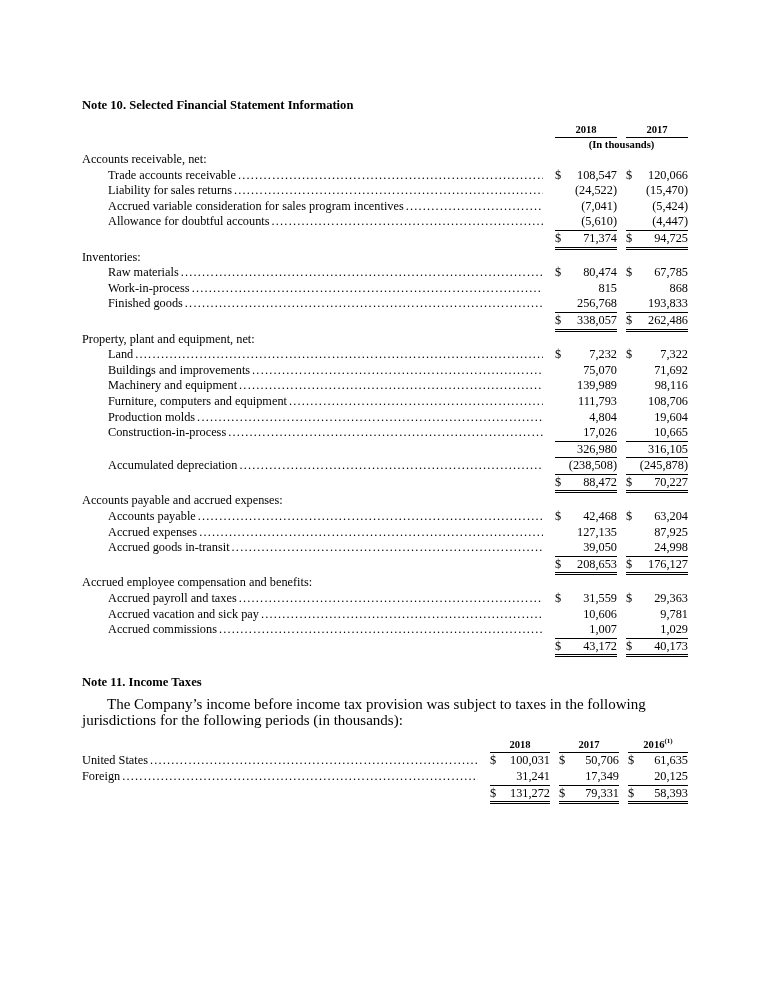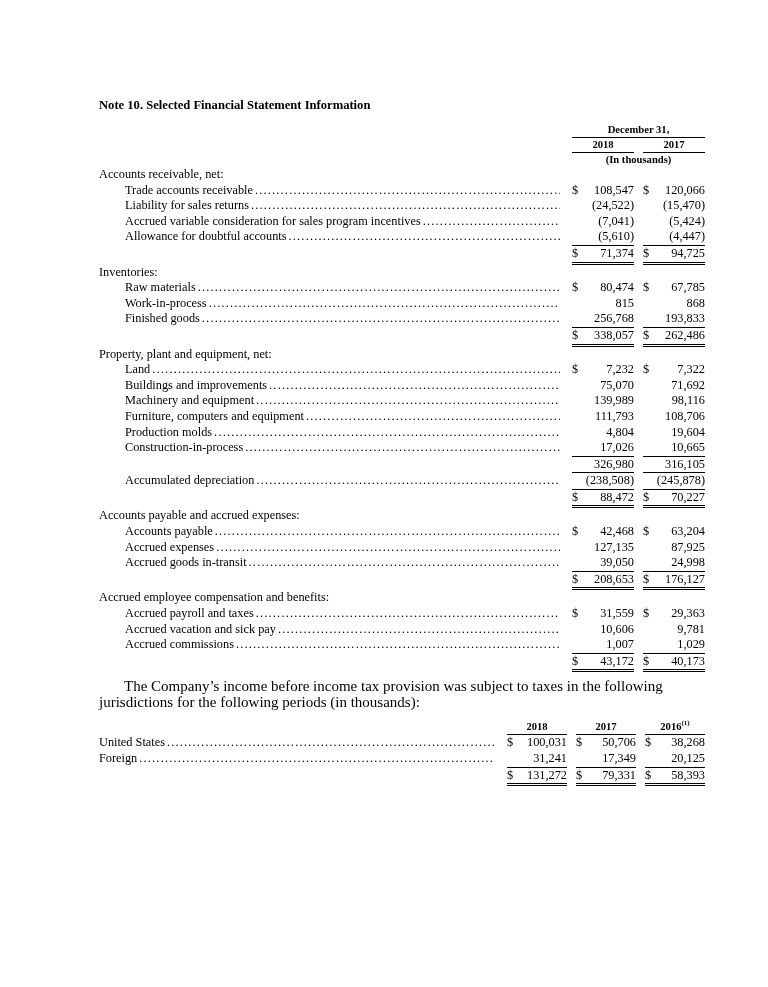--- a/index.html
+++ b/index.html
@@ -3,21 +3,21 @@
 <meta charset="utf-8">
 <style>
   * { box-sizing: border-box; }
   html, body { margin: 0; padding: 0; background: #ffffff; }
   body {
     width: 768px; height: 987px;
     color: #000;
     font-family: "Liberation Serif", "DejaVu Serif", serif;
   }
   .page { position: relative; width: 768px; height: 987px; overflow: hidden; }
-  .content { position: absolute; left: 82px; top: 97px; width: 606px; margin-left: 17px; }
+  .content { position: absolute; left: 82px; top: 97px; width: 606px; }
 
   .note-heading {
     font-size: 12.6px; font-weight: bold; line-height: 16px; margin: 0;
   }
   .nh2 { margin-top: 17px; }
 
   .para {
     margin: 6px 0 0 0;
     font-size: 15px; line-height: 16px;
     text-indent: 25px;
@@ -66,24 +66,20 @@
 </style>
 </head>
 <body>
 
 <div class="page">
   <div class="content">
 
     <h1 class="note-heading">Note 10. Selected Financial Statement Information</h1>
 
     <div class="ftable t1">
-      <div class="frow hdrrow">
-        <span class="fdots"></span>
-        <span class="hspan w2">December 31,</span>
-      </div>
       <div class="frow hdrrow">
         <span class="fdots"></span>
         <span class="hcell">2018</span>
         <span class="hcell">2017</span>
       </div>
       <div class="frow hdrrow">
         <span class="fdots"></span>
         <span class="hspan w2 units">(In thousands)</span>
       </div>
       <div id="t1-rows">
@@ -383,20 +379,21 @@
               <span class="v">43,172</span>
             </span>
             <span class="fcell rd">
               <span class="d">$</span>
               <span class="v">40,173</span>
             </span>
           </div>
         </div>
     </div>
 
+    <h1 class="note-heading nh2">Note 11. Income Taxes</h1>
     <p class="para">The Company’s income before income tax provision was subject to taxes in the following jurisdictions for the following periods (in thousands):</p>
 
     <div class="ftable t2">
       <div class="frow hdrrow">
         <span class="fdots"></span>
         <span class="hcell"><span>2018</span></span>
         <span class="hcell"><span>2017</span></span>
         <span class="hcell"><span>2016</span><sup>(1)</sup></span>
       </div>
       <div id="t2-rows">
@@ -406,21 +403,21 @@
             <span class="fcell">
               <span class="d">$</span>
               <span class="v">100,031</span>
             </span>
             <span class="fcell">
               <span class="d">$</span>
               <span class="v">50,706</span>
             </span>
             <span class="fcell">
               <span class="d">$</span>
-              <span class="v">38,268</span>
+              <span class="v">61,635</span>
             </span>
           </div>
           <div class="frow item">
             <span class="flabel">Foreign</span>
             <span class="fdots"></span>
             <span class="fcell rb">
               <span class="v">31,241</span>
             </span>
             <span class="fcell rb">
               <span class="v">17,349</span>

